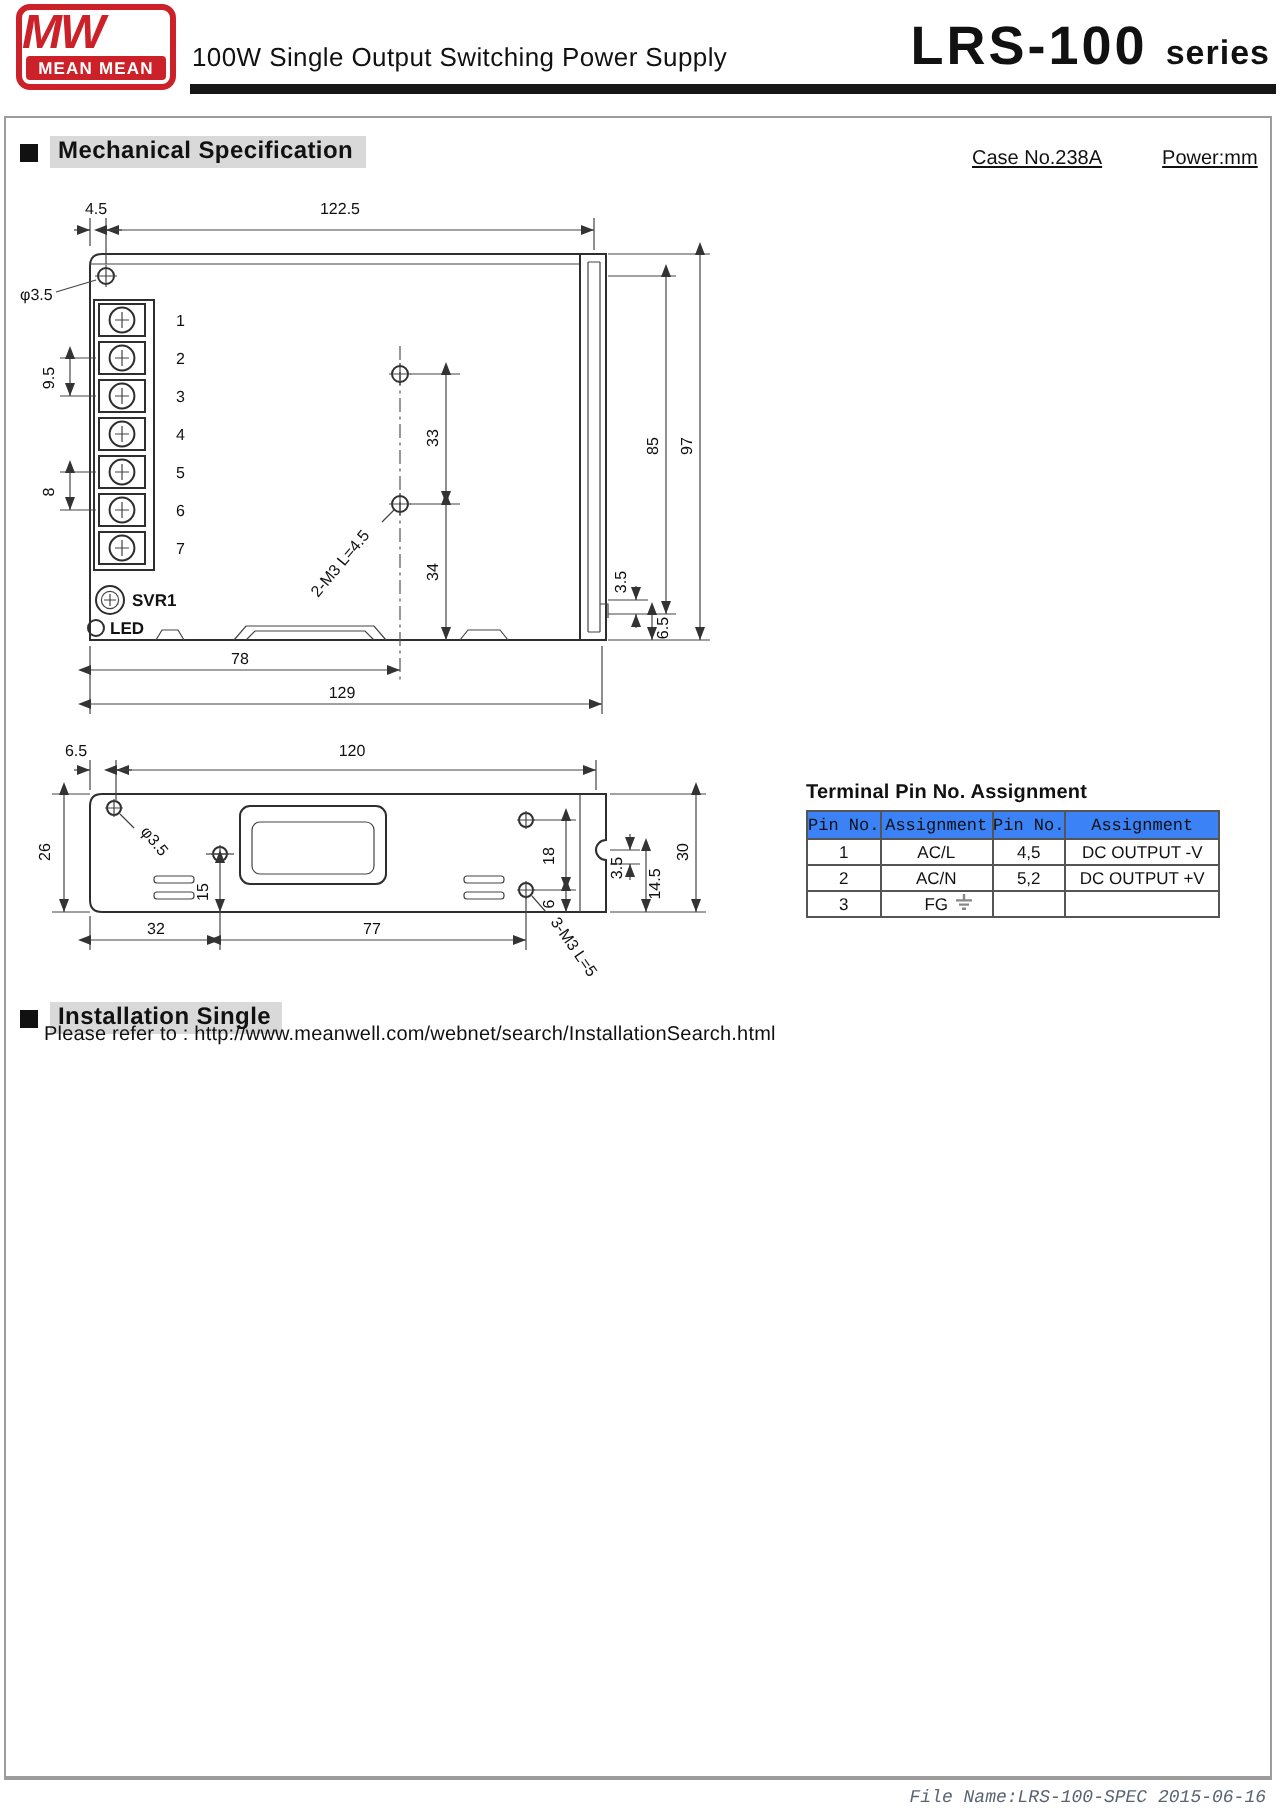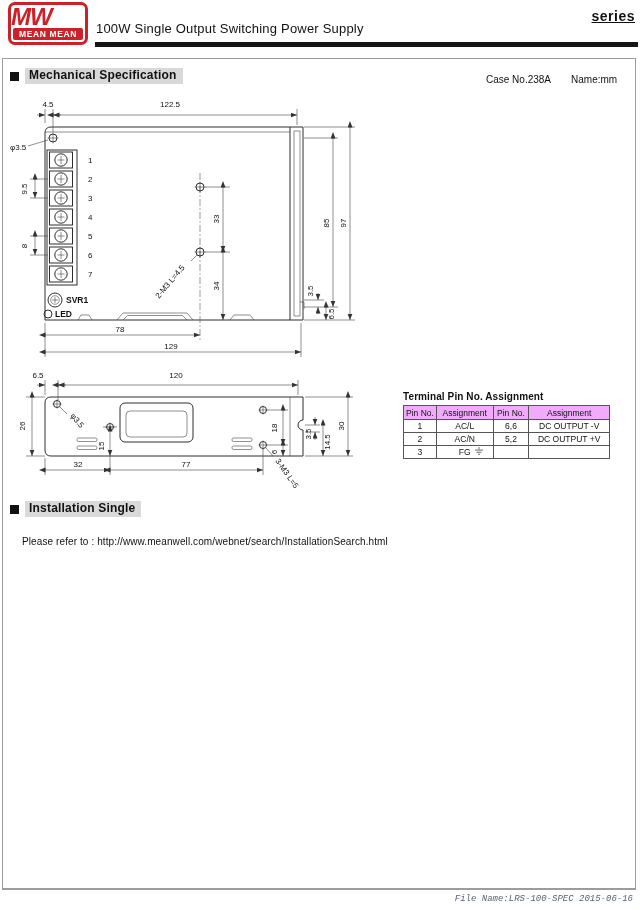--- a/index.html
+++ b/index.html
@@ -11,73 +11,74 @@
   .logo{left:8px;top:2px;width:80px;height:43px;border:3px solid var(--brand-red,#cc2128);
         border-radius:7px;background:#fff;box-sizing:border-box;}
   .logo .mw{display:block;font-style:italic;font-weight:bold;
             font-size:24px;line-height:24px;letter-spacing:-1px;color:var(--brand-red,#cc2128);}
   .logo .band{position:absolute;left:2px;right:2px;bottom:2px;height:12px;
               background:var(--brand-red,#cc2128);color:#fff;font-size:8.5px;font-weight:bold;
               letter-spacing:.6px;text-align:center;line-height:12px;border-radius:2px;}
   .doc-title{left:96px;top:21px;font-size:13px;font-weight:normal;letter-spacing:.2px;}
   .series{right:5px;top:8px;display:flex;align-items:baseline;}
   .series .name{font-size:27px;font-weight:bold;letter-spacing:1.5px;}
-  .series .word{font-size:14px;font-weight:bold;margin-left:9px;letter-spacing:.5px;text-decoration:underline;}
+  .series .word{font-size:17px;font-weight:bold;margin-left:9px;letter-spacing:.5px;}
   .hdr-rule{left:95px;top:42px;width:543px;height:5px;background:#161616;}
   
   .frame{left:2px;top:58px;width:634px;height:832px;border:1px solid #9c9c9c;
          border-bottom-width:2px;box-sizing:border-box;}
   
   .sec{display:flex;align-items:center;gap:6px;}
   .sec .sq{width:9px;height:9px;background:#111;flex:0 0 auto;}
   .sec .lab{background:#d9d9d9;font-size:12px;font-weight:bold;padding:0 6px 2px 4px;letter-spacing:.2px;}
-  .caseinfo{left:486px;top:74px;font-size:10px;display:flex;gap:20px;}
+  .caseinfo{left:486px;top:74px;font-size:10px;display:flex;gap:30px;text-decoration:underline;}
   
   svg{position:absolute;overflow:visible;}
   svg text{font-family:"Liberation Sans",sans-serif;font-size:8px;fill:#111;}
   svg text.b{font-weight:bold;font-size:8.5px;}
   .ln{stroke:#2e2e2e;stroke-width:1;fill:none;}
   .thin{stroke:#444;stroke-width:.6;fill:none;}
   .dim{stroke:#444;stroke-width:.6;fill:none;}
   .cl{stroke:#555;stroke-width:.6;fill:none;stroke-dasharray:7 2.2 1.6 2.2;}
   
   .pintable{left:403px;top:391px;width:207px;}
   .pintable .t-title{font-size:10px;font-weight:bold;margin-bottom:3px;letter-spacing:.1px;}
   table{border-collapse:collapse;}
   td,th{border:1px solid #555;font-size:8.5px;text-align:center;padding:0;height:12px;
         font-weight:normal;white-space:nowrap;}
-  thead th{background:#f0abfc;height:13px;}
+  thead th{background:#3b82f6;height:13px;font-family:Liberation Mono, monospace;}
   .c0{width:32px;}.c1{width:56px;}.c2{width:35px;}.c3{width:80px;}
   .gnd{vertical-align:-1px;margin-left:3px;}
   
-  .install-note{left:22px;top:536px;font-size:10px;letter-spacing:.1px;}
+  .install-note{left:22px;top:512px;font-size:10px;letter-spacing:.1px;}
   
   .footer{right:7px;top:894px;font-size:9px;font-style:italic;color:#5a6472;font-family:Liberation Mono, monospace;}
 </style>
 </head>
 <body>
 
 <div class="abs logo">
   <span class="mw">MW</span>
   <span class="band">MEAN MEAN</span>
 </div>
 <div class="abs doc-title">100W Single Output Switching Power Supply</div>
 <div class="abs series">
+  <span class="name">LRS-100</span>
   <span class="word">series</span>
 </div>
 <div class="abs hdr-rule"></div>
 <div class="abs frame"></div>
 
 <div class="abs sec" style="left:10px;top:68px;">
   <span class="sq"></span>
   <span class="lab">Mechanical Specification</span>
 </div>
 <div class="abs caseinfo">
   <span>Case No.238A</span>
-  <span>Name:mm</span>
+  <span>Power:mm</span>
 </div>
 
 <svg style="left:8px;top:95px;" width="382" height="268" viewBox="0 0 382 268">
   <defs>
     <marker id="ae" markerWidth="8" markerHeight="6" refX="6.5" refY="2.5" orient="auto" markerUnits="userSpaceOnUse">
       <path d="M0,0 L6.5,2.5 L0,5 z" fill="#333"></path>
     </marker>
     <marker id="as" markerWidth="8" markerHeight="6" refX="0.5" refY="2.5" orient="auto-start-reverse" markerUnits="userSpaceOnUse">
       <path d="M0,0 L6.5,2.5 L0,5 z" fill="#333"></path>
     </marker>
@@ -292,21 +293,21 @@
         <th class="c0">Pin No.</th>
         <th class="c1">Assignment</th>
         <th class="c2">Pin No.</th>
         <th class="c3">Assignment</th>
       </tr>
     </thead>
     <tbody>
       <tr>
         <td>1</td>
         <td>AC/L</td>
-        <td>6,6</td>
+        <td>4,5</td>
         <td>DC OUTPUT -V</td>
       </tr>
       <tr>
         <td>2</td>
         <td>AC/N</td>
         <td>5,2</td>
         <td>DC OUTPUT +V</td>
       </tr>
       <tr>
         <td>3</td>

